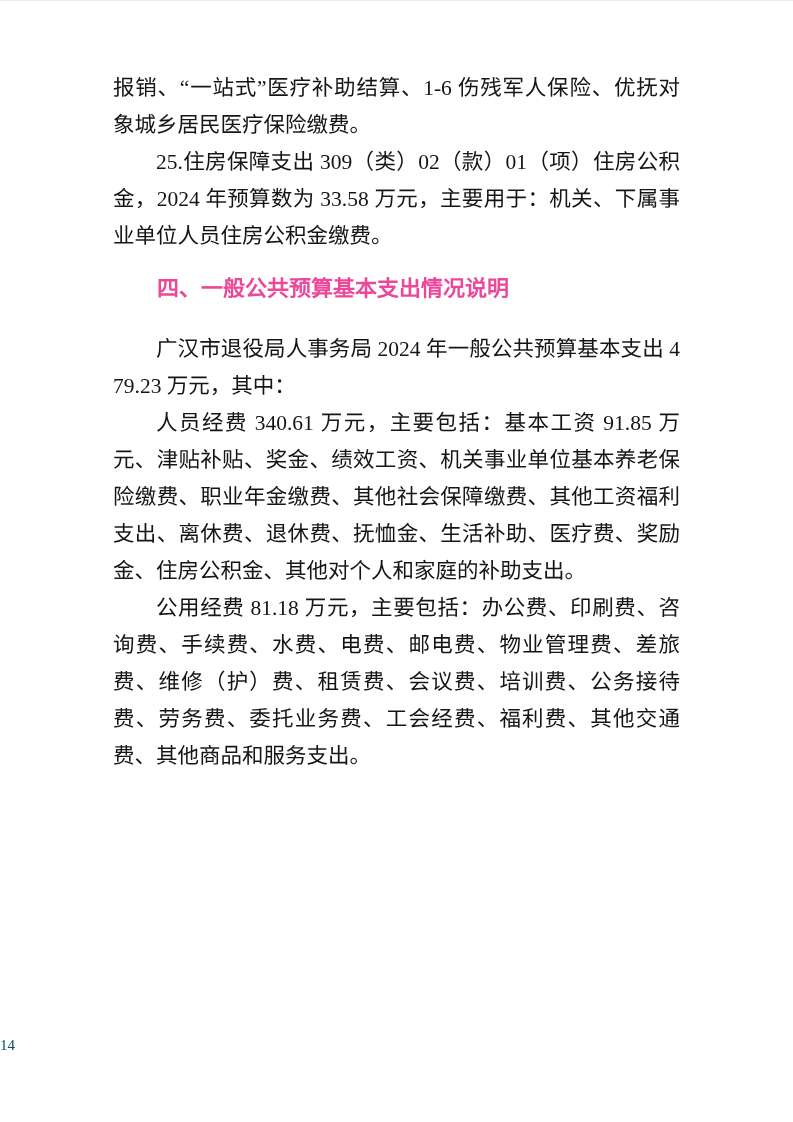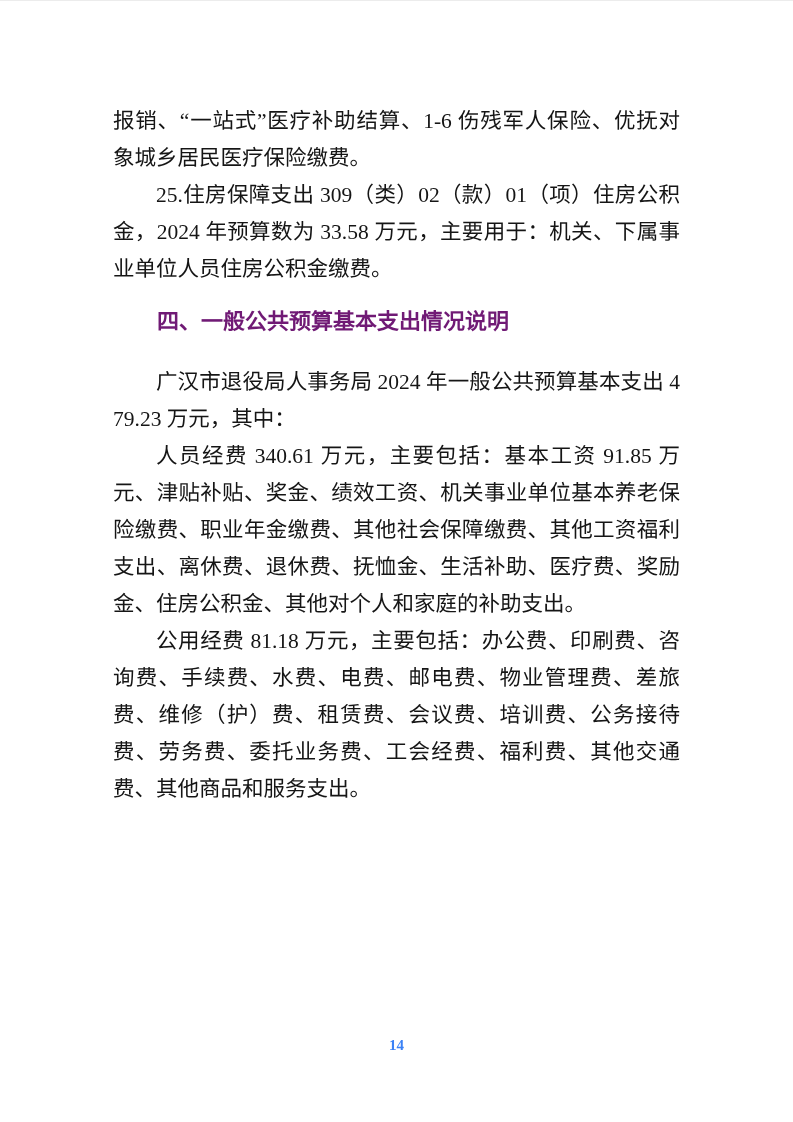--- a/index.html
+++ b/index.html
@@ -17,53 +17,51 @@
     font-family: "Liberation Serif", "DejaVu Serif", serif;
     border-top: 1px solid #ececec;
     overflow: hidden;
     box-sizing: border-box;
   }
   .content {
     position: absolute;
     left: 113px;
     top: 0;
     width: 567px;
-    padding-top: 102px;
+    padding-top: 69px;
   }
   p.para {
     margin: 0;
     font-size: 21.5px;
     line-height: 37px;
     text-align: justify;
     text-justify: inter-ideograph;
     text-indent: 2em;
     word-break: break-all;
   }
   p.para.cont {
     text-indent: 0;
   }
   h2.heading {
     margin: 15px 0 24px 0;
     font-family: "Liberation Sans", "DejaVu Sans", sans-serif;
     font-weight: bold;
     font-size: 22px;
     line-height: 37px;
     text-indent: 2em;
-    color: #701a75;
+    color: #ec4899;
   }
   .footer {
     position: absolute;
     left: 0;
     right: 0;
     top: 1036px;
-    text-align: center;
     font-size: 15px;
-    color: #3b82f6;
+    color: #0c4a6e;
     font-family: "Liberation Serif", "DejaVu Serif", serif;
-    font-weight: bold;
   }
 </style>
 </head>
 <body>
 
 <div class="page">
   <div class="content">
 
     <p class="para cont">报销、“一站式”医疗补助结算、1-6 伤残军人保险、优抚对象城乡居民医疗保险缴费。</p>
 

